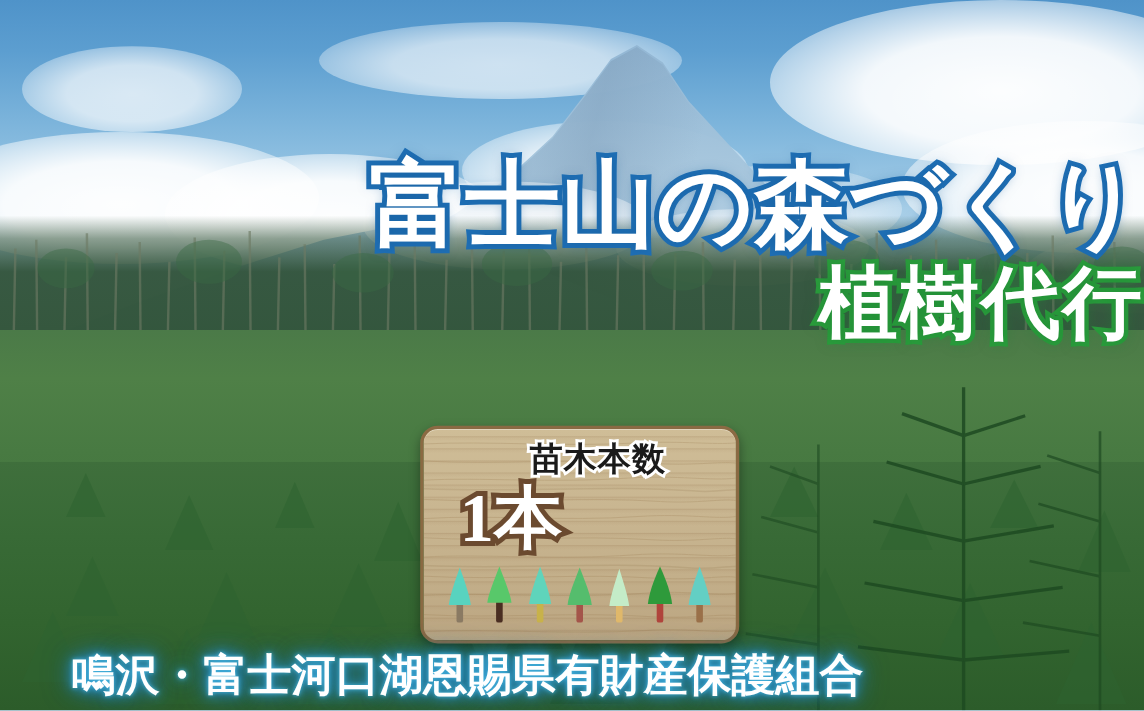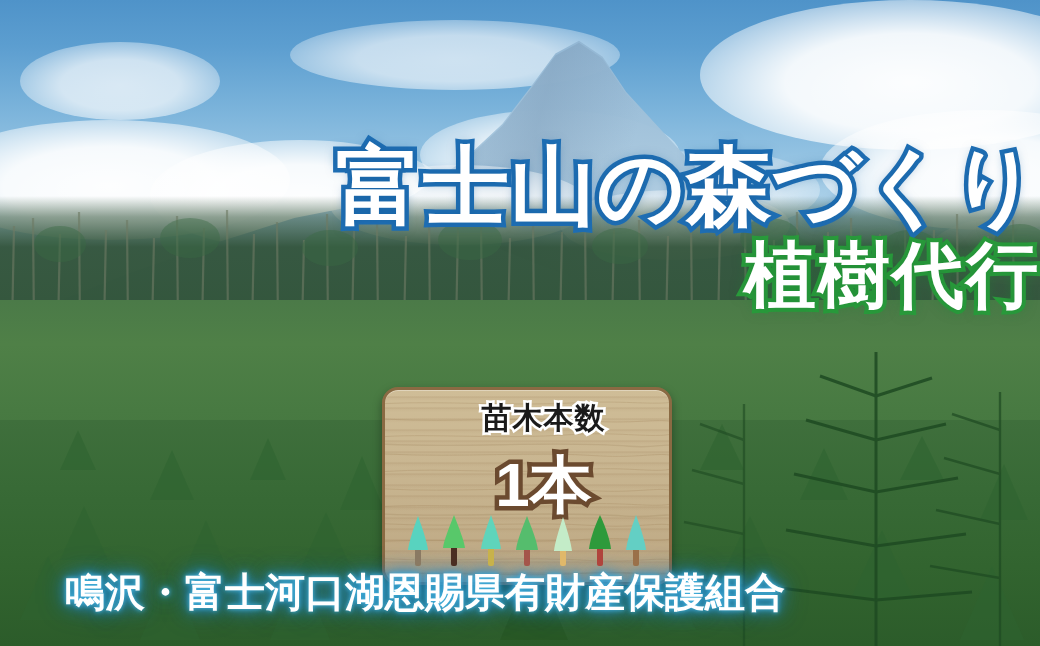--- a/index.html
+++ b/index.html
@@ -221,23 +221,22 @@
     font-size: 30px;
     line-height: 1.1;
     color: #1a1a1a;
     letter-spacing: 1px;
     -webkit-text-stroke: 5px #ffffff;
     paint-order: stroke fill;
     z-index: 3;
   }
   .sign-count {
     position: relative;
-    margin-top: 18px;
-    text-align: center;
-    font-family: Liberation Sans, sans-serif;
+    margin-top: 6px;
+    font-family: Liberation Serif, serif;
     font-weight: bold;
     font-size: 62px;
     line-height: 1.05;
     color: #ffffff;
     letter-spacing: 0px;
     -webkit-text-stroke: 9px #6b4a2f;
     paint-order: stroke fill;
     z-index: 3;
   }
 
@@ -251,21 +250,21 @@
     align-items: flex-end;
     justify-content: space-between;
     z-index: 3;
   }
   .mini-tree { width: 30px; height: 56px; display: block; }
 
   
   .footer {
     position: absolute;
     left: 0;
-    bottom: 30px;
+    bottom: 8px;
     width: 850px;
     text-align: center;
     pointer-events: none;
   }
   .footer-text {
     font-family: "DejaVu Serif", "Liberation Serif", serif;
     font-weight: bold;
     font-size: 40px;
     line-height: 1.2;
     color: #ffffff;

